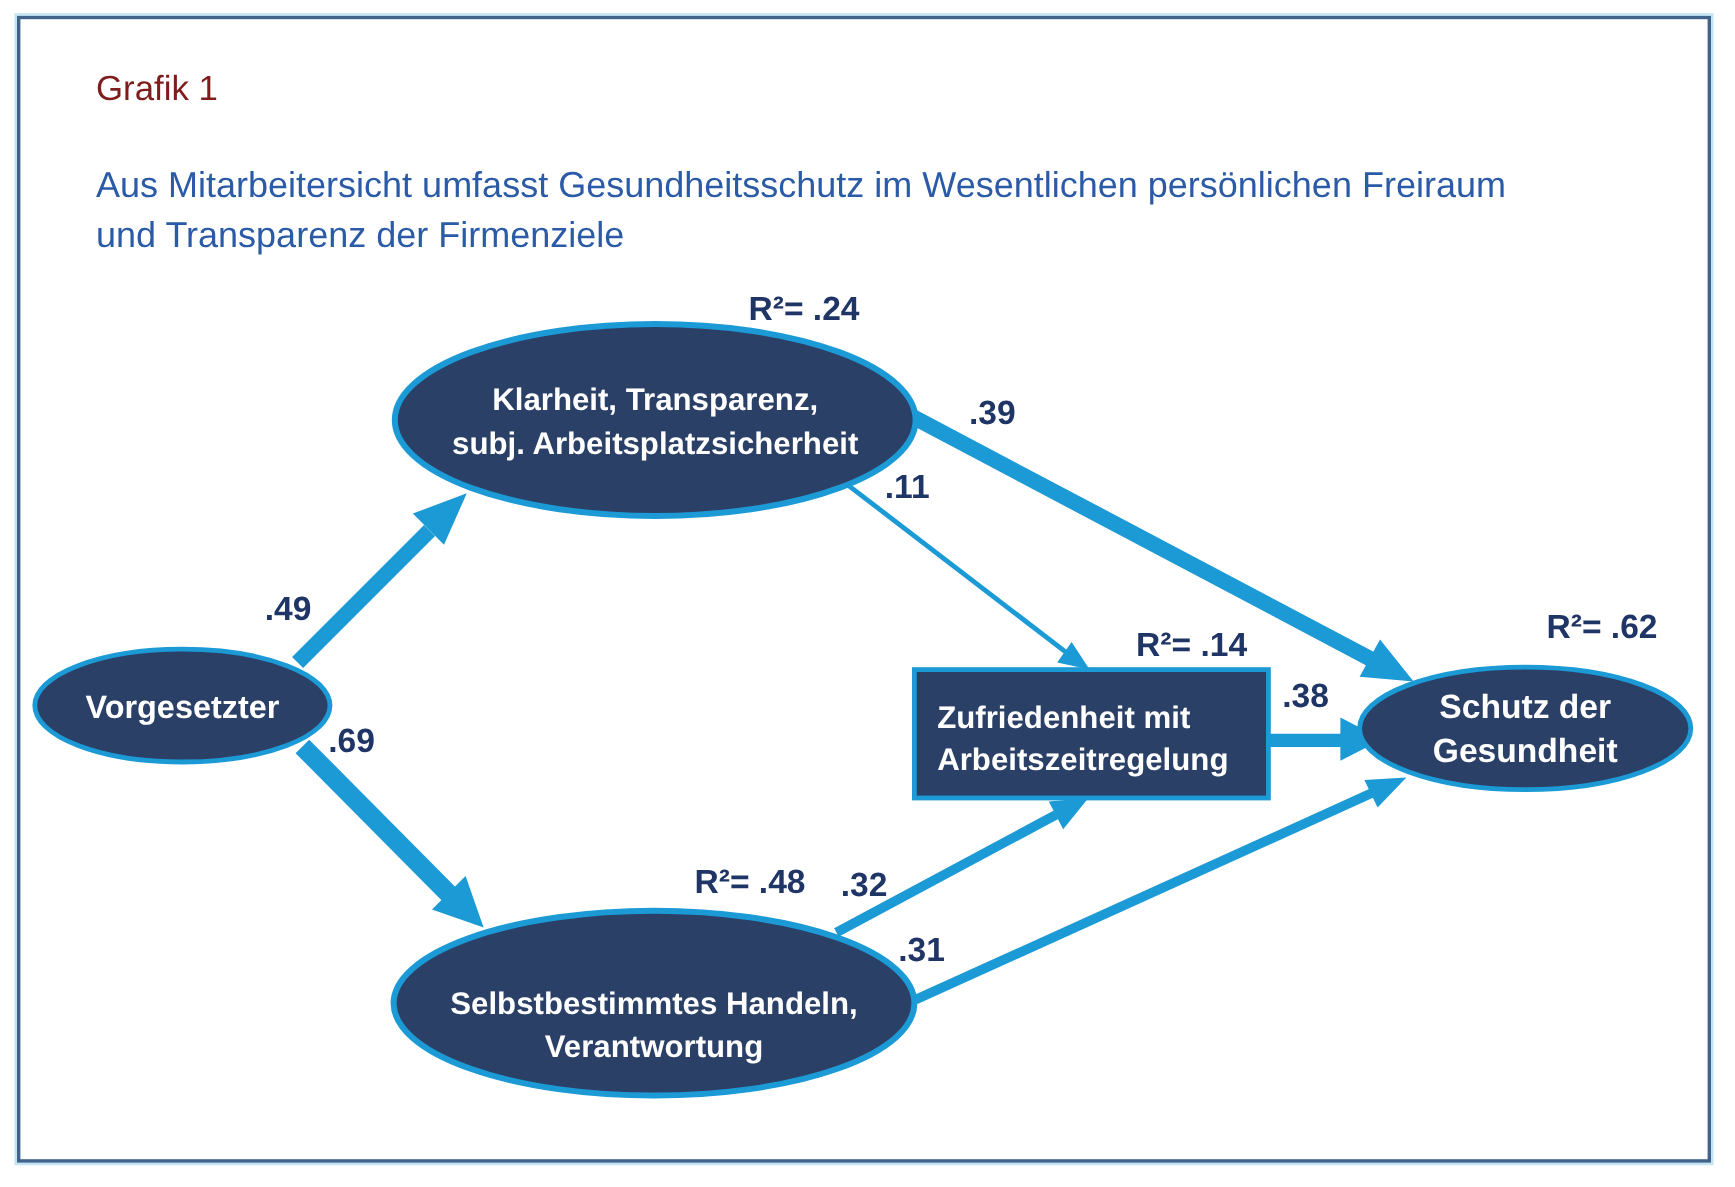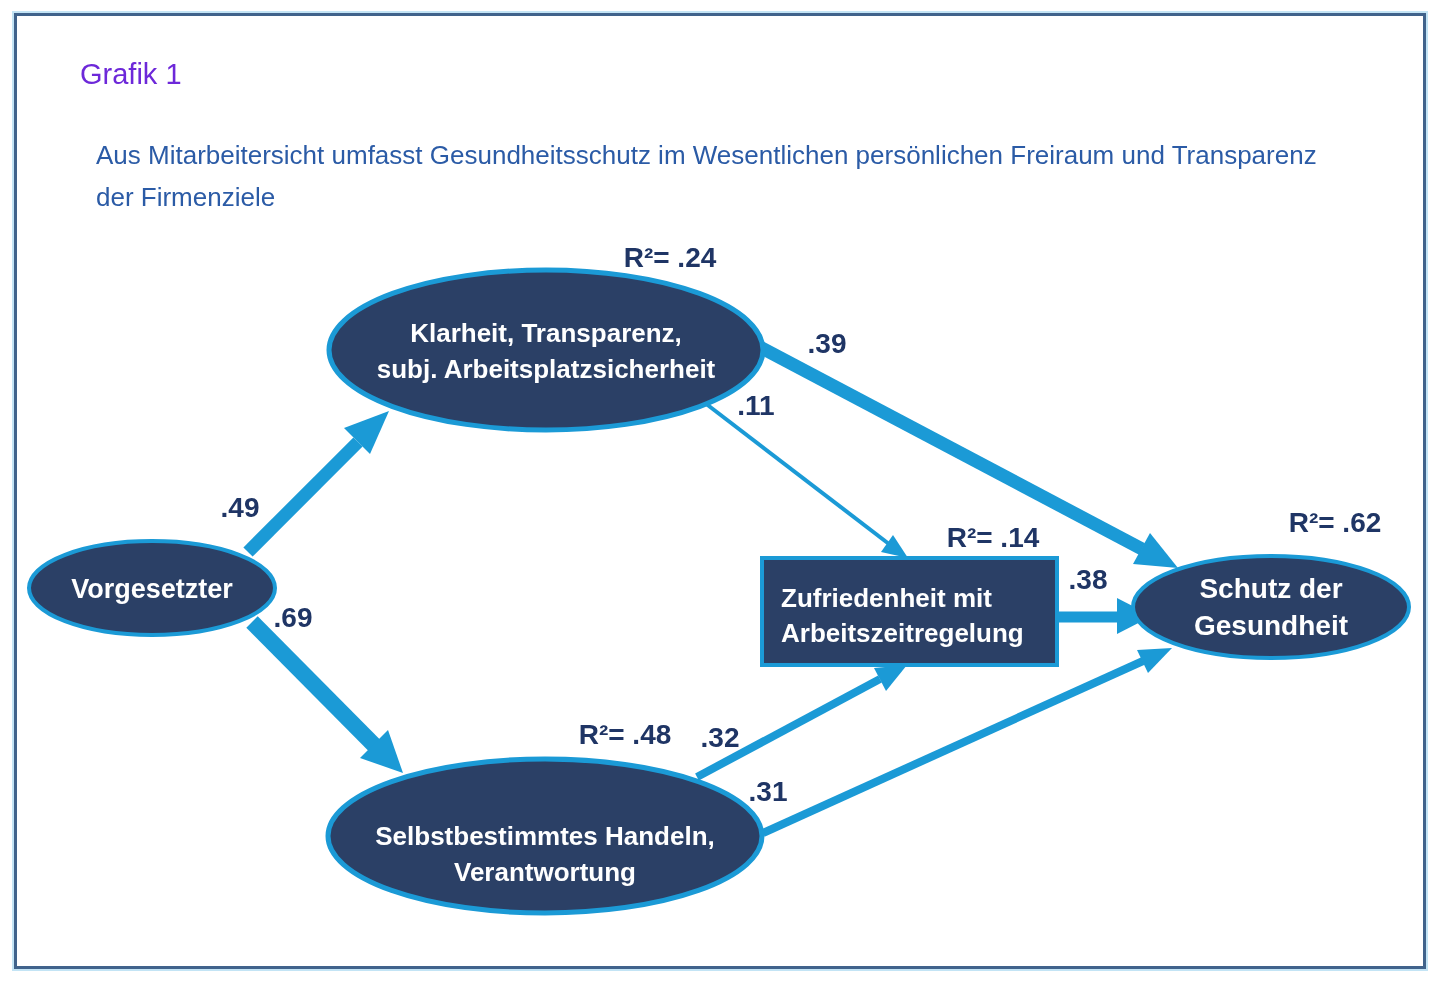--- a/index.html
+++ b/index.html
@@ -20,33 +20,32 @@
     border: 3px solid #40638c;
     outline: 2px solid #c3e4f5;
     background: #ffffff;
     box-sizing: border-box;
   }
   .page-title {
     position: absolute;
     left: 80px;
     top: 58px;
     font-size: 29px;
-    color: #6d28d9;
+    color: #7f1d1d;
     font-weight: 400;
   }
   .page-subtitle {
     position: absolute;
     left: 80px;
     top: 134px;
     width: 1230px;
-    font-size: 26px;
+    font-size: 30px;
     line-height: 42px;
     color: #2b5ba6;
     font-weight: 400;
-    margin-left: 16px;
   }
   svg.diagram {
     position: absolute;
     left: 0;
     top: 0;
   }
   .node-shape { fill: #2b4066; stroke: #1b9ad6; }
   .arrow-shaft { stroke: #1b9ad6; fill: none; }
   .arrow-head { fill: #1b9ad6; stroke: none; }
   .node-text {

